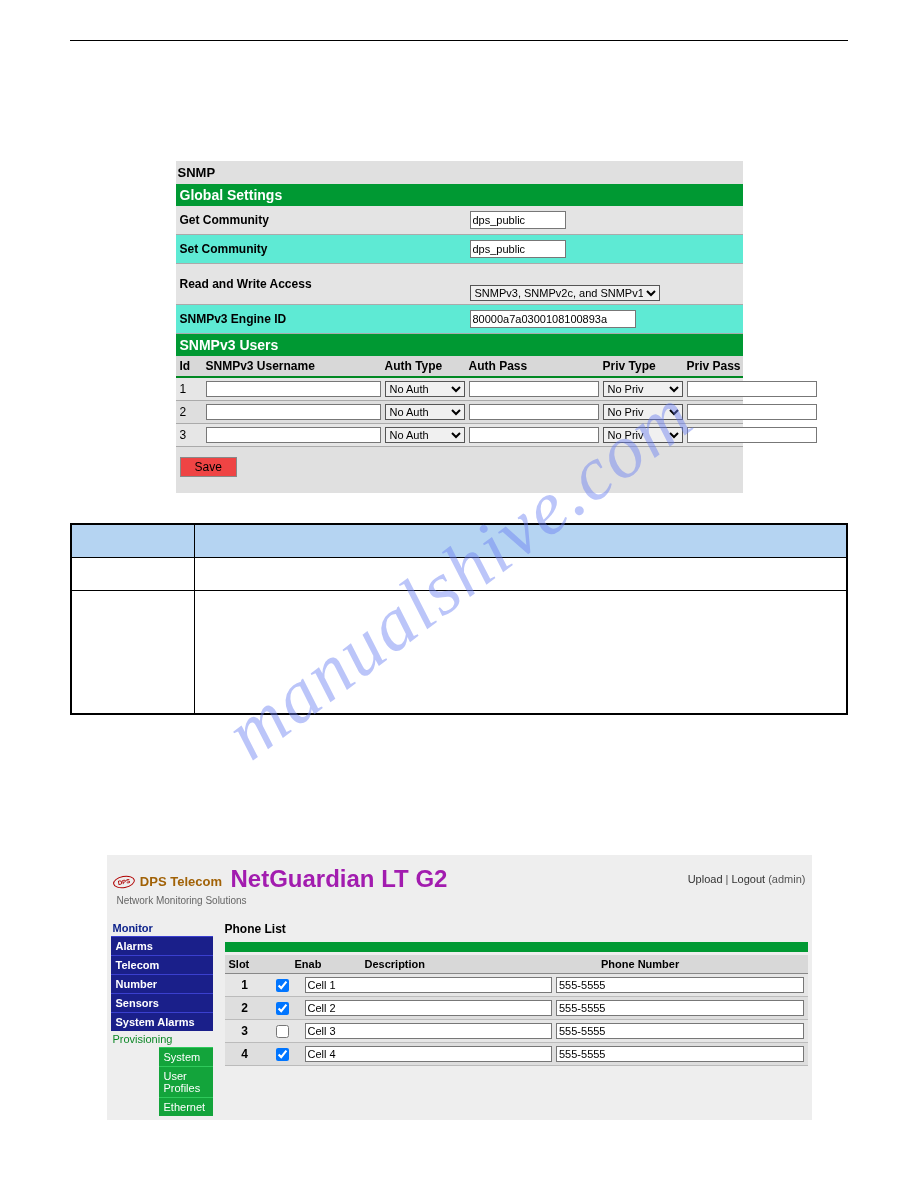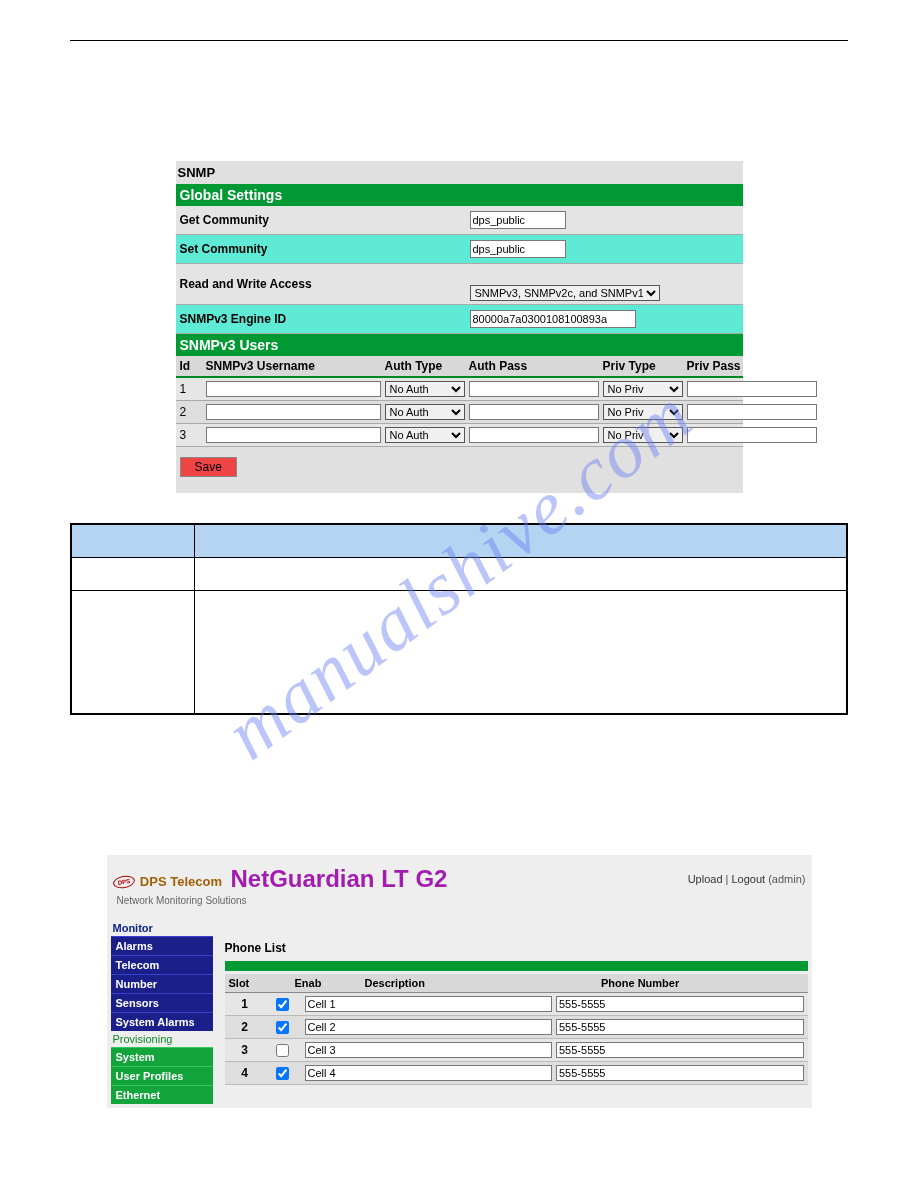--- a/index.html
+++ b/index.html
@@ -180,21 +180,20 @@
   .ng-links a { color: #333; text-decoration: none; }
   .tagline {
     font-size: 10px;
     color: #666;
     padding: 0 0 8px 10px;
   }
   .ng-body {
     display: flex;
     padding: 6px 4px 4px 4px;
     gap: 12px;
-    align-items: center;
   }
   .nav-col { flex: 0 0 102px; }
   .nav-head {
     color: #0a1f8a;
     font-weight: bold;
     font-size: 11px;
     padding: 2px 2px;
   }
   .nav-item {
     background: #1a1f8a;
@@ -208,24 +207,25 @@
   .nav-head-green {
     color: #0e8828;
     font-weight: normal;
     font-size: 11px;
     padding: 2px 2px;
   }
   .nav-item-green {
     background: #13a43b;
     color: #fff;
     font-size: 11px;
-    font-weight: bold;
+    font-weight: normal;
     padding: 3px 5px;
     border-top: 1px solid #2fca5c;
     cursor: pointer;
+    margin-left: 48px;
   }
   .main-col { flex: 1; }
   .section-title {
     font-weight: bold;
     font-size: 12px;
     padding: 2px 0 6px 0;
   }
   .phone-head, .phone-row {
     display: grid;
     grid-template-columns: 32px 36px 1fr 1fr;

